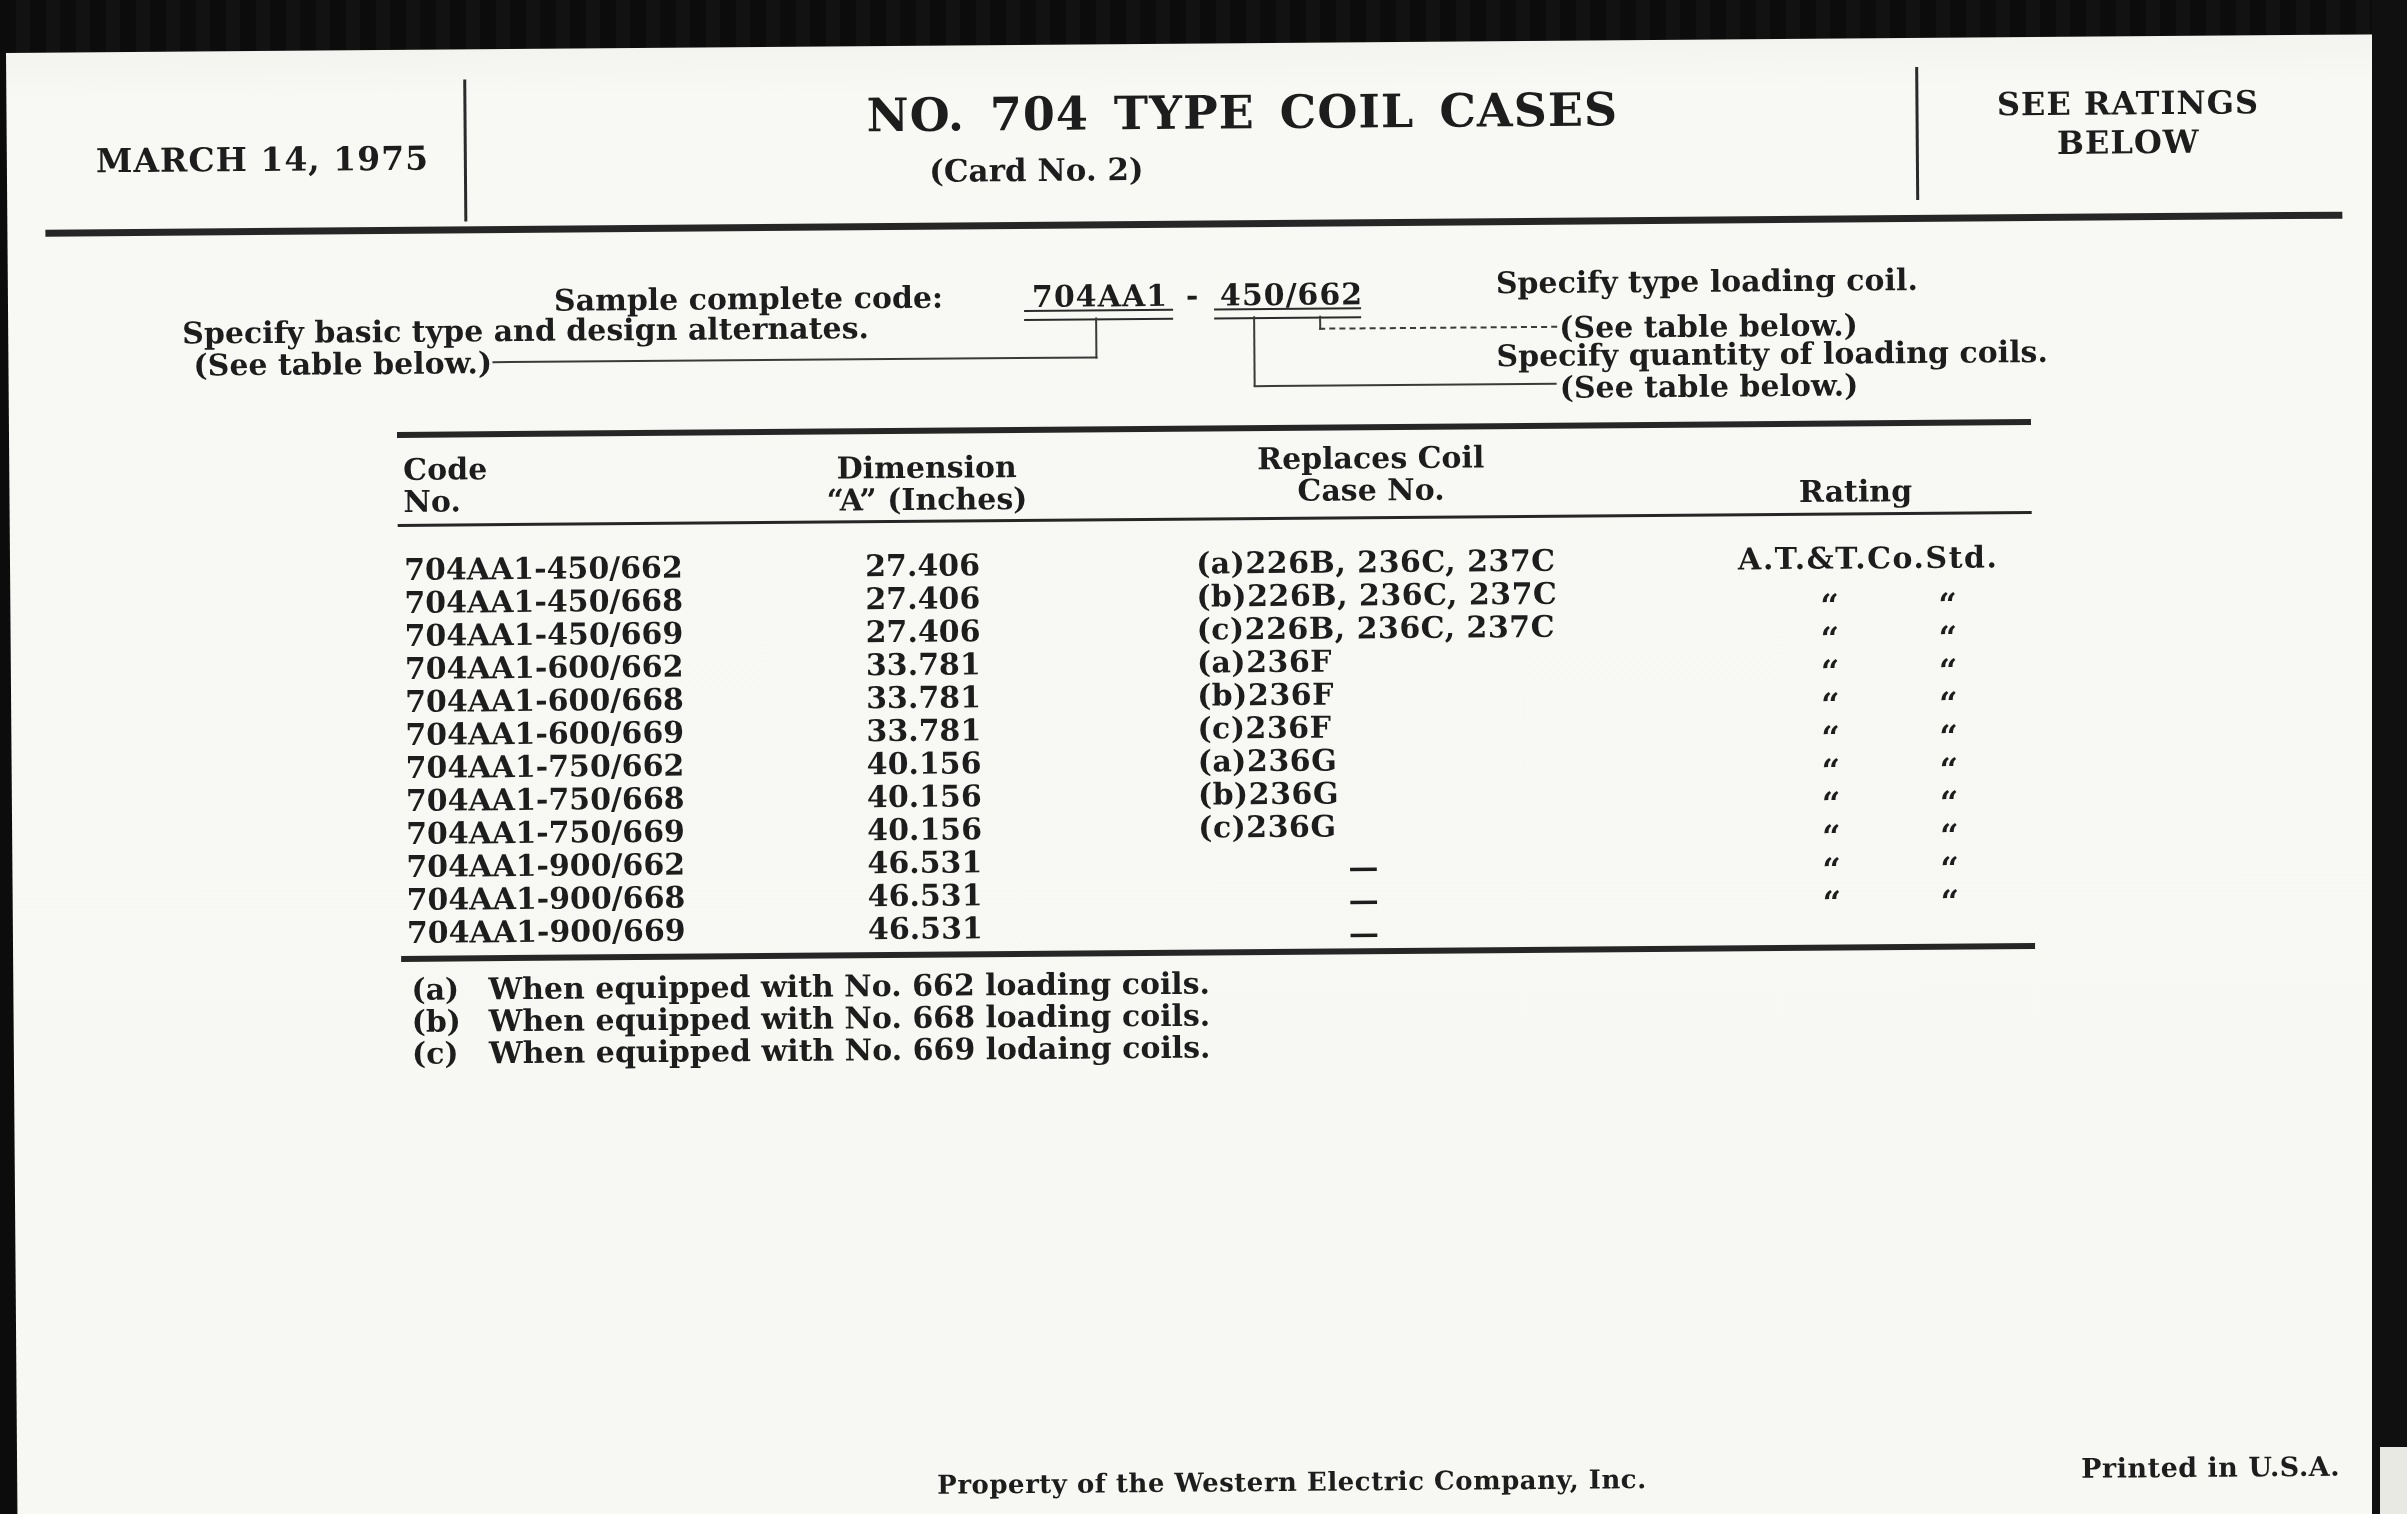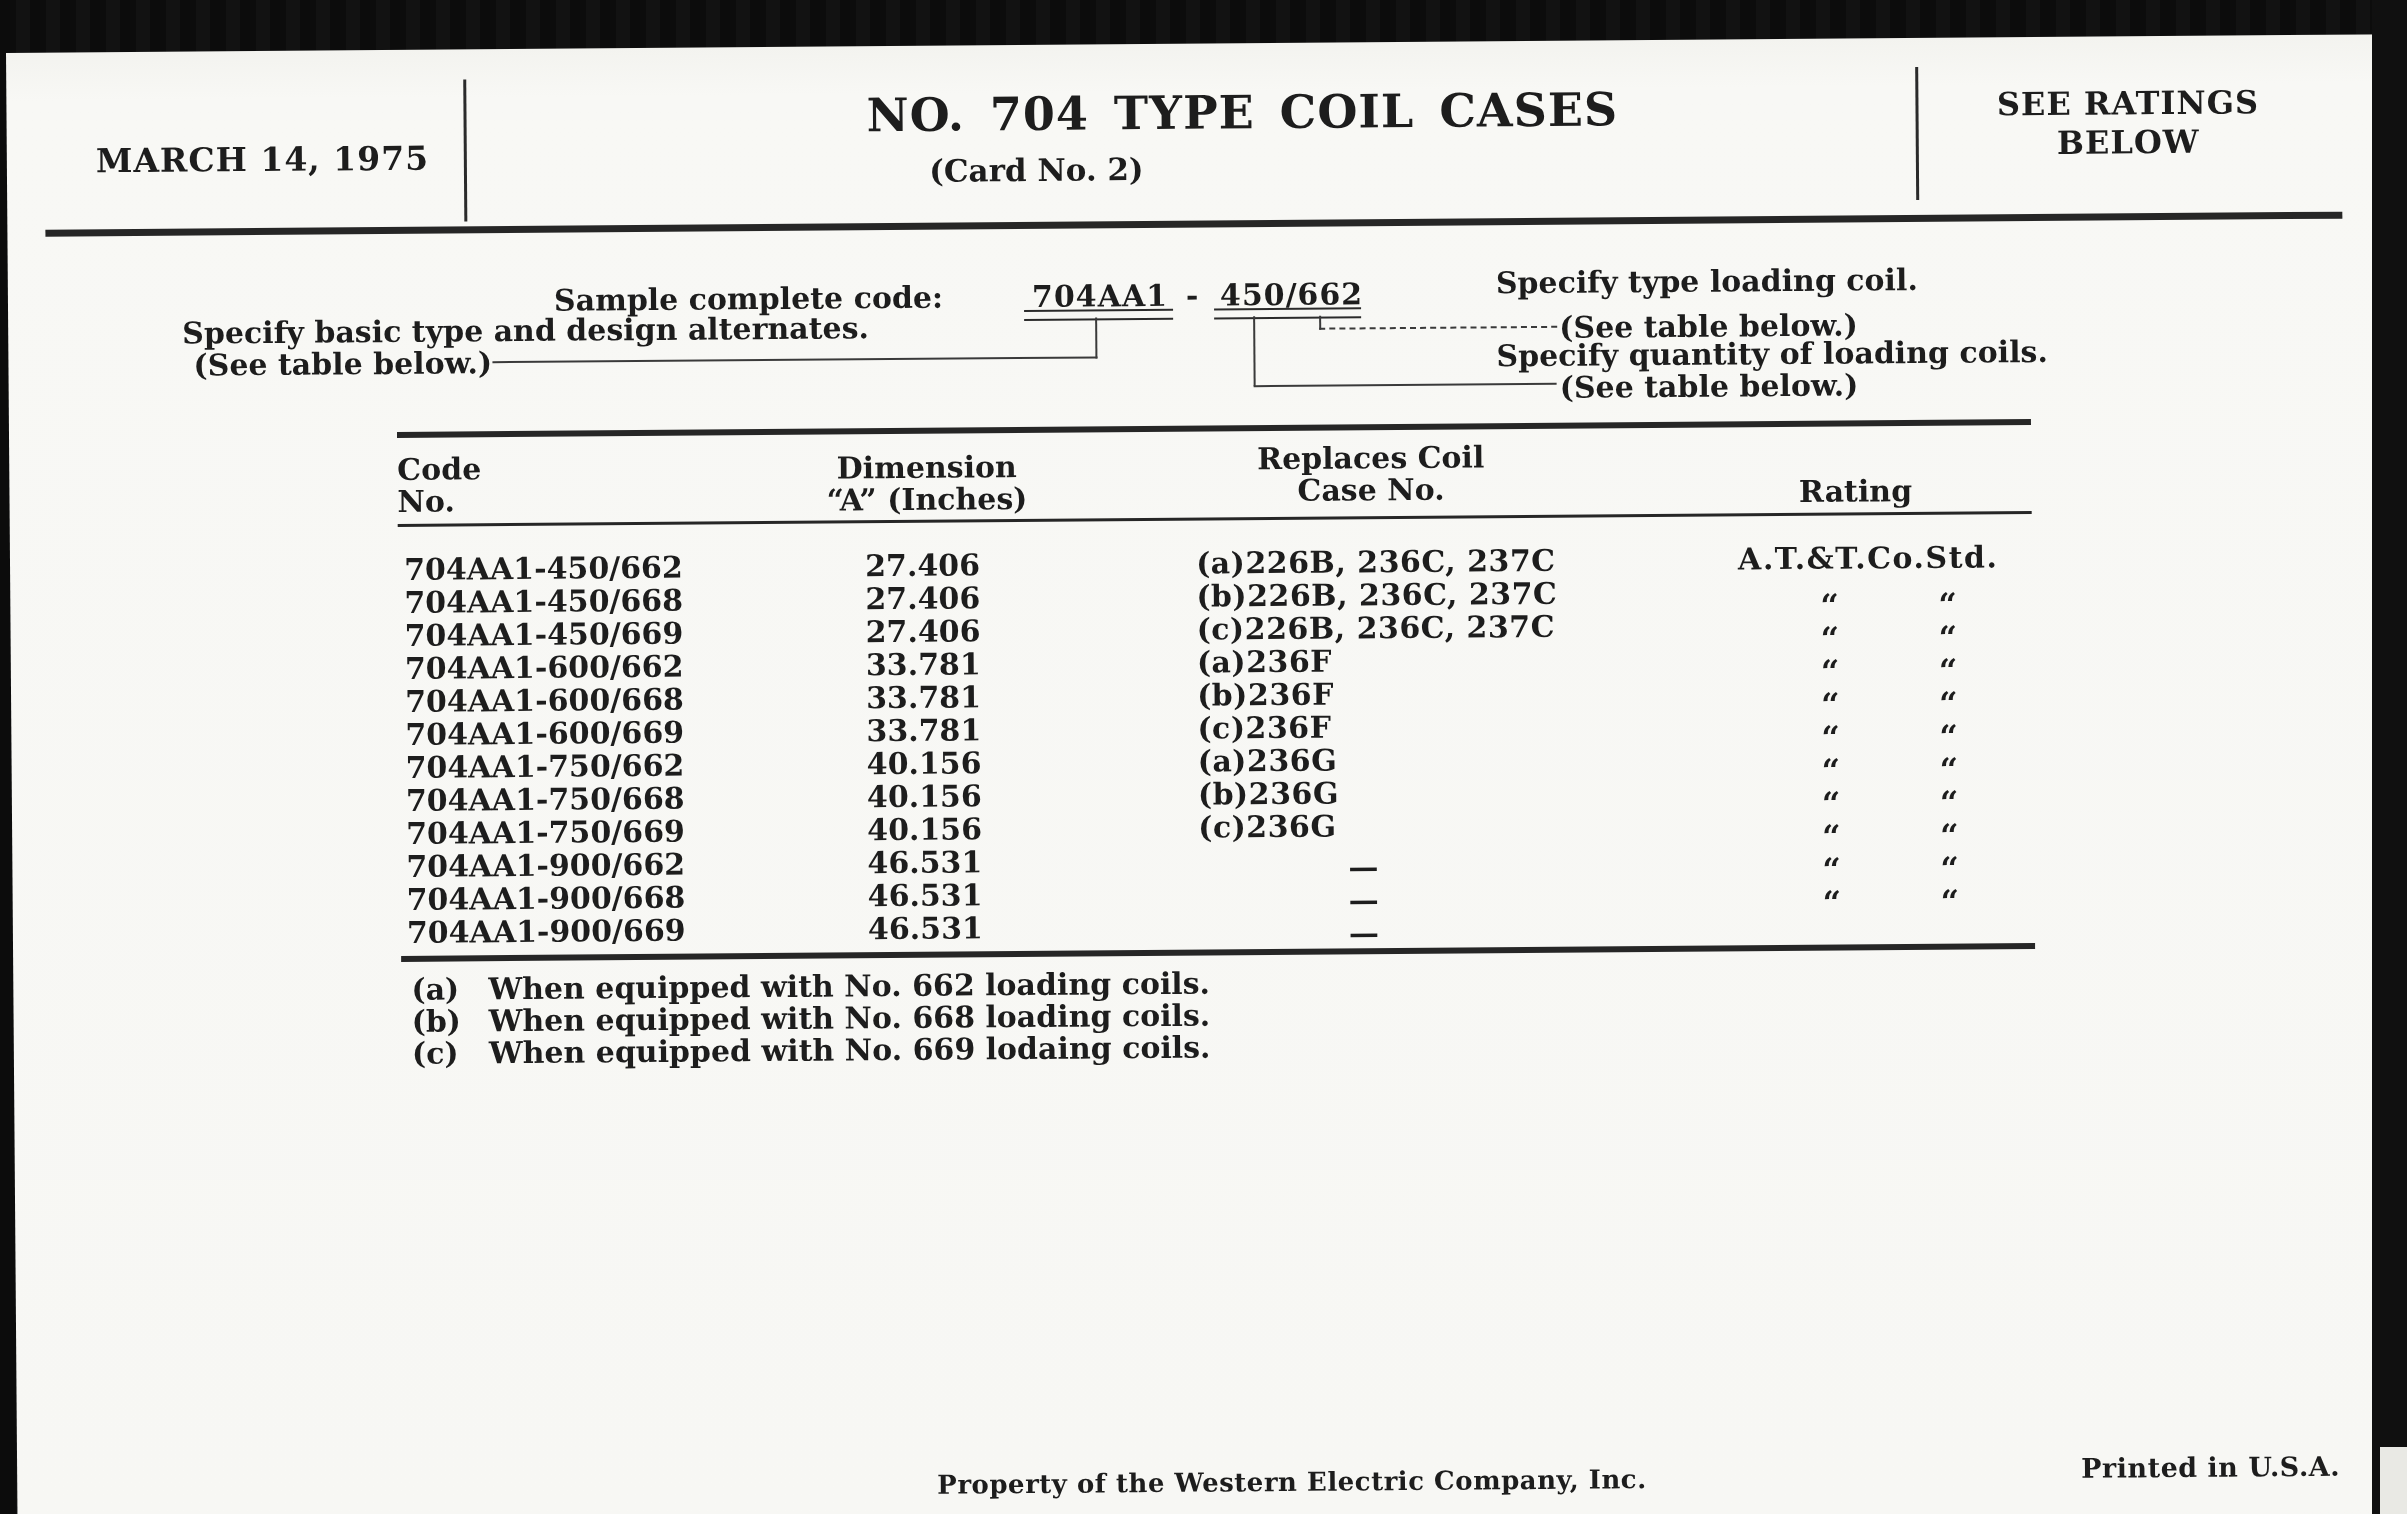--- a/index.html
+++ b/index.html
@@ -86,21 +86,21 @@
   <div class="lead v" style="left:1087px;top:273px;height:41px;"></div>
   <div class="lead h" style="left:484px;top:312px;width:605px;"></div>
   <div class="lead v" style="left:1311px;top:273px;height:14px;"></div>
   <div class="lead dash" style="left:1311px;top:285px;width:238px;"></div>
   <div class="lead v" style="left:1245px;top:273px;height:70px;"></div>
   <div class="lead h" style="left:1245px;top:342px;width:303px;"></div>
 
   <div id="spec-table">
     <div class="rule" style="left:0;top:0;width:1634px;height:6px;"></div>
 
-    <div class="th" style="left:0;top:22px;text-align:left;">
+    <div class="th" style="left:6px;top:22px;text-align:left;">
       <div>Code</div>
       <div>No.</div>
     </div>
     <div class="th" style="left:381px;top:24px;width:297px;">
       <div>Dimension</div>
       <div>“A” (Inches)</div>
     </div>
     <div class="th" style="left:815px;top:18px;width:317px;">
       <div>Replaces Coil</div>
       <div>Case No.</div>

